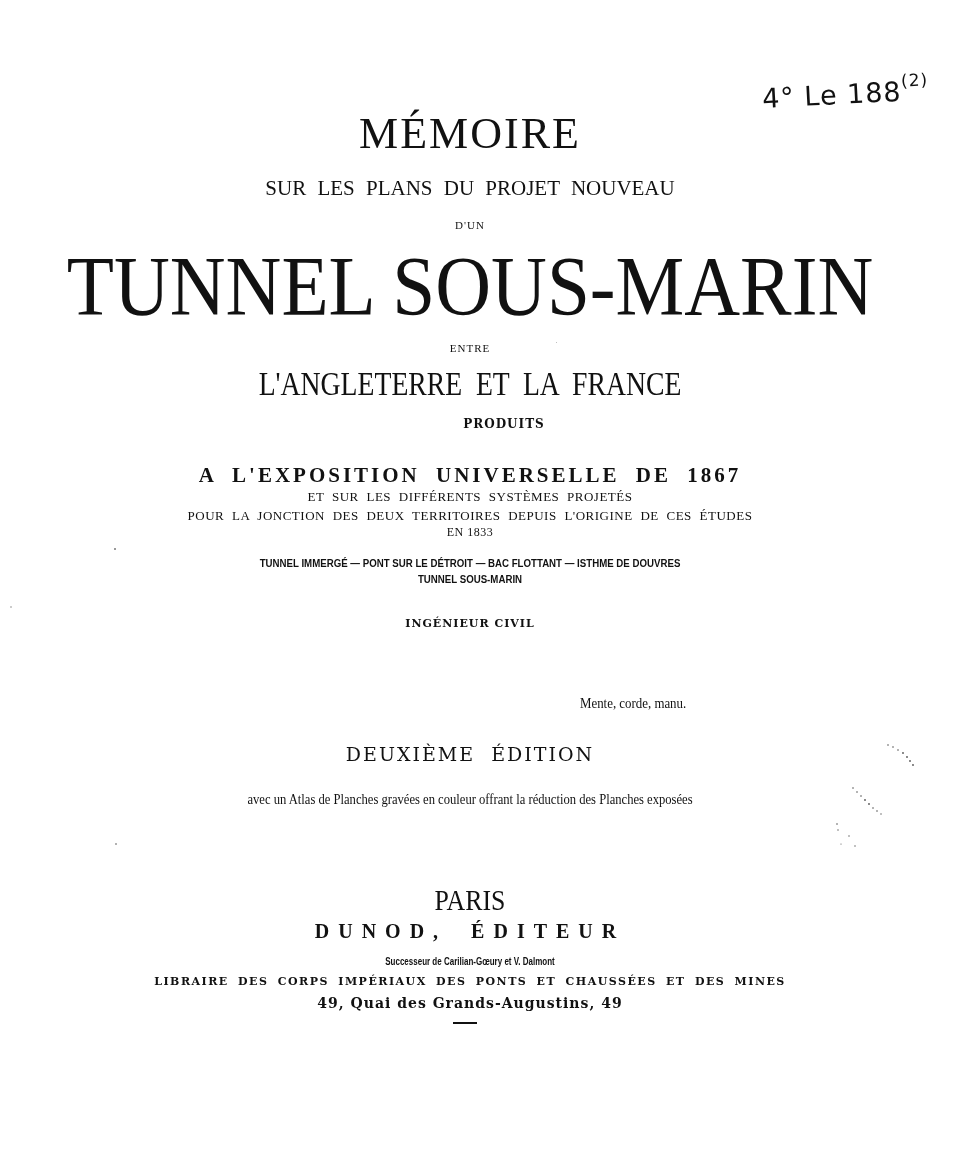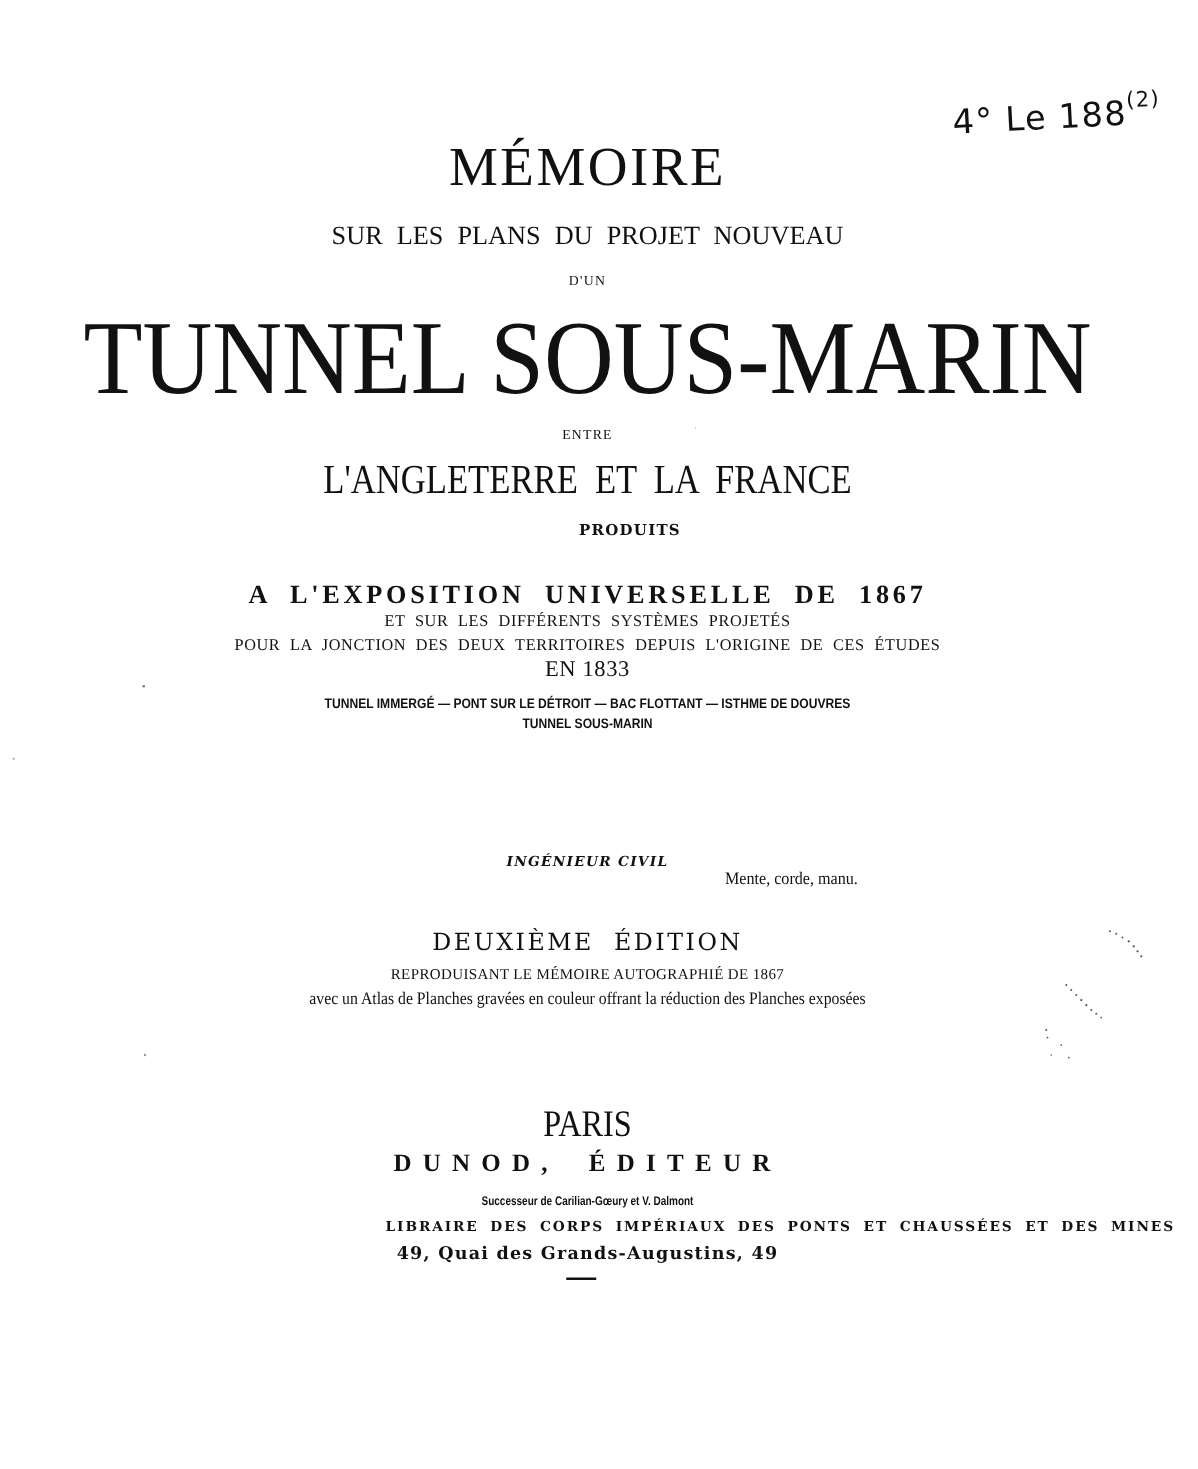--- a/index.html
+++ b/index.html
@@ -102,21 +102,21 @@
       word-spacing: 4px;
     }
     .jonction {
       top: 509px;
       font-size: 13px;
       letter-spacing: 0.5px;
       word-spacing: 4px;
     }
     .en1833 {
       top: 526px;
-      font-size: 18px;
+      font-size: 12px;
       letter-spacing: 0.5px;
     }
     .tunnel-immerge {
       top: 558px;
       font-size: 11px;
       font-weight: bold;
       font-family: "Liberation Sans", "DejaVu Sans", sans-serif;
       transform: scaleX(0.88);
       transform-origin: center;
     }
@@ -128,26 +128,25 @@
       transform: scaleX(0.88);
       transform-origin: center;
     }
     .author {
       top: 622px;
       font-size: 27px;
       word-spacing: 6px;
       letter-spacing: 1px;
     }
     .ingenieur {
-      top: 684px;
-      font-size: 11px;
-      font-weight: bold;
-      letter-spacing: 1px;
-      font-family: "DejaVu Serif", serif;
-      font-style: italic;
+      top: 618px;
+      font-size: 11px;
+      font-weight: bold;
+      letter-spacing: 1px;
+      font-family: "DejaVu Serif", serif;
     }
     .motto {
       position: absolute;
       left: 580px;
       top: 696px;
       font-size: 14px;
       white-space: nowrap;
       transform: scaleX(0.92);
       transform-origin: left center;
     }
@@ -191,21 +190,20 @@
       transform: scaleX(0.8);
       transform-origin: center;
     }
     .libraire {
       top: 976px;
       font-size: 11px;
       font-weight: bold;
       letter-spacing: 1.5px;
       word-spacing: 4px;
       font-family: "DejaVu Serif", serif;
-      text-align: right;
     }
     .quai {
       top: 996px;
       font-size: 14px;
       font-weight: bold;
       letter-spacing: 1px;
       font-family: "DejaVu Serif", serif;
     }
     .rule {
       position: absolute;
@@ -256,21 +254,20 @@
   <div class="line en1833">EN 1833</div>
 
   <div class="line tunnel-immerge">TUNNEL IMMERGÉ — PONT SUR LE DÉTROIT — BAC FLOTTANT — ISTHME DE DOUVRES</div>
   <div class="line tunnel-sous-marin-small">TUNNEL SOUS-MARIN</div>
 
   <div class="line ingenieur">INGÉNIEUR CIVIL</div>
 
   <div class="motto">Mente, corde, manu.</div>
 
   <div class="line edition">DEUXIÈME ÉDITION</div>
-  <div class="line reproduisant">REPRODUISANT LE MÉMOIRE AUTOGRAPHIÉ DE 1867</div>
   <div class="line atlas">avec un Atlas de Planches gravées en couleur offrant la réduction des Planches exposées</div>
 
   <div class="line paris">PARIS</div>
   <div class="line dunod">DUNOD, ÉDITEUR</div>
   <div class="line successeur">Successeur de Carilian-Gœury et V. Dalmont</div>
   <div class="line libraire">LIBRAIRE DES CORPS IMPÉRIAUX DES PONTS ET CHAUSSÉES ET DES MINES</div>
   <div class="line quai">49, Quai des Grands-Augustins, 49</div>
 
   <div class="rule"></div>
 

